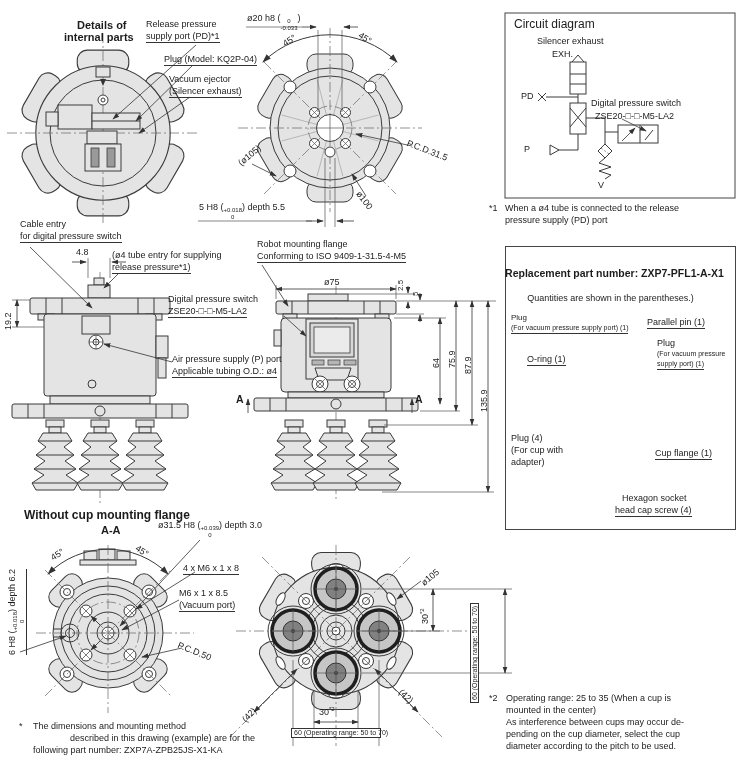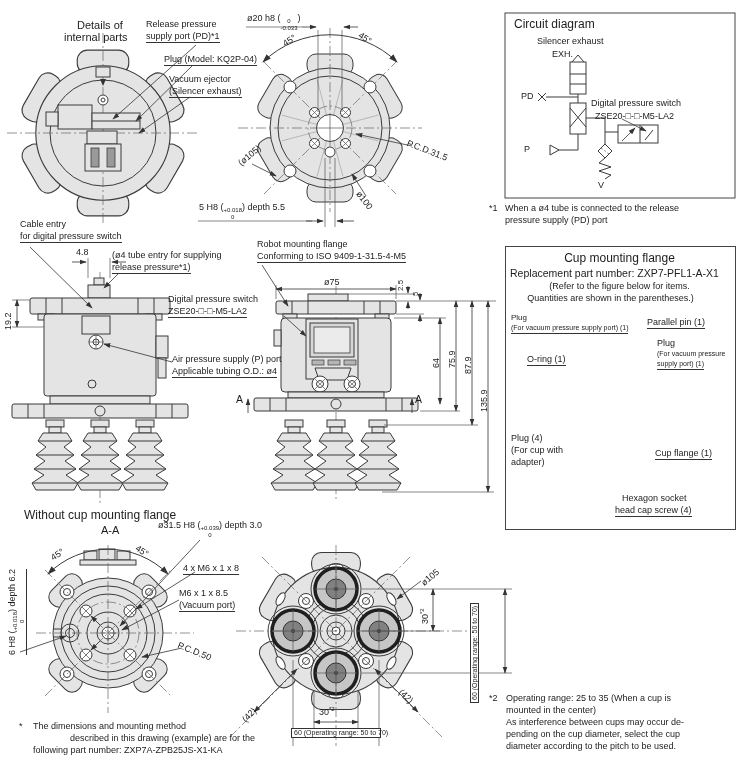--- a/index.html
+++ b/index.html
@@ -1,20 +1,20 @@
 <!DOCTYPE html>
 <html><head>
 <meta charset="utf-8">
 <style>
   html,body{margin:0;padding:0;background:#fff;}
   #canvas{position:relative;width:745px;height:779px;background:#fff;overflow:hidden;
           font-family:"Liberation Sans","DejaVu Sans",sans-serif;color:#1c1c1c;}
   #art{position:absolute;left:0;top:0;}
   .lbl{position:absolute;font-size:9px;line-height:1.15;white-space:nowrap;color:#1c1c1c;}
-  .b{font-weight:normal;}
+  .b{font-weight:bold;}
   .t12{font-size:12px;} .t11{font-size:11px;} .t10{font-size:10.5px;} .t8{font-size:8px;} .t7{font-size:7px;}
   .u{border-bottom:1px solid #333;padding-bottom:1px;display:inline-block;}
   .rot{transform-origin:0 0;}
   .v{transform:rotate(-90deg);transform-origin:0 0;}
   .tol{display:inline-flex;flex-direction:column;font-size:6px;line-height:1.1;vertical-align:-2px;text-align:center;}
   .sup{font-size:6px;vertical-align:super;}
   .boxed{border:1px solid #333;padding:0 2px;background:#fff;}
   .ctr{text-align:center;}
   .panel{position:absolute;border:1px solid #444;background:#fff;}
   svg .fl{fill:#e4e4e4;stroke:#3b3b3b;stroke-width:1;}
@@ -478,23 +478,21 @@
 <div class="lbl v t8" style="left:396px;top:291px;">2.5</div>
 <div class="lbl v t8" style="left:411px;top:296px;">5</div>
 <div class="lbl v" style="left:431px;top:368px;">64</div>
 <div class="lbl v" style="left:447px;top:368px;">75.9</div>
 <div class="lbl v" style="left:463px;top:374px;">87.9</div>
 <div class="lbl v" style="left:479px;top:412px;">135.9</div>
 <div class="lbl b t10" style="left:236px;top:393px;">A</div>
 <div class="lbl b t10" style="left:415px;top:393px;">A</div>
 
 <div class="panel" style="left:505px;top:246px;width:229px;height:282px;"></div>
-<div class="lbl b t12 ctr" style="left:505px;top:252px;width:229px;">Cup mounting flange</div>
 <div class="lbl b t10 ctr" style="left:505px;top:267px;width:219px;">Replacement part number: ZXP7-PFL1-A-X1</div>
-<div class="lbl ctr" style="left:505px;top:281px;width:229px;">(Refer to the figure below for items.</div>
 <div class="lbl ctr" style="left:505px;top:293px;width:211px;">Quantities are shown in the parentheses.)</div>
 <div class="lbl t8" style="left:511px;top:313px;">Plug</div>
 <div class="lbl t7" style="left:511px;top:324px;"><span class="u">(For vacuum pressure supply port) (1)</span></div>
 <div class="lbl" style="left:647px;top:317px;"><span class="u">Parallel pin (1)</span></div>
 <div class="lbl" style="left:657px;top:338px;">Plug</div>
 <div class="lbl t7" style="left:657px;top:350px;">(For vacuum pressure</div>
 <div class="lbl t7" style="left:657px;top:360px;"><span class="u">supply port) (1)</span></div>
 <div class="lbl" style="left:527px;top:354px;"><span class="u">O-ring (1)</span></div>
 <div class="lbl" style="left:511px;top:433px;">Plug (4)</div>
 <div class="lbl" style="left:511px;top:445px;">(For cup with</div>

